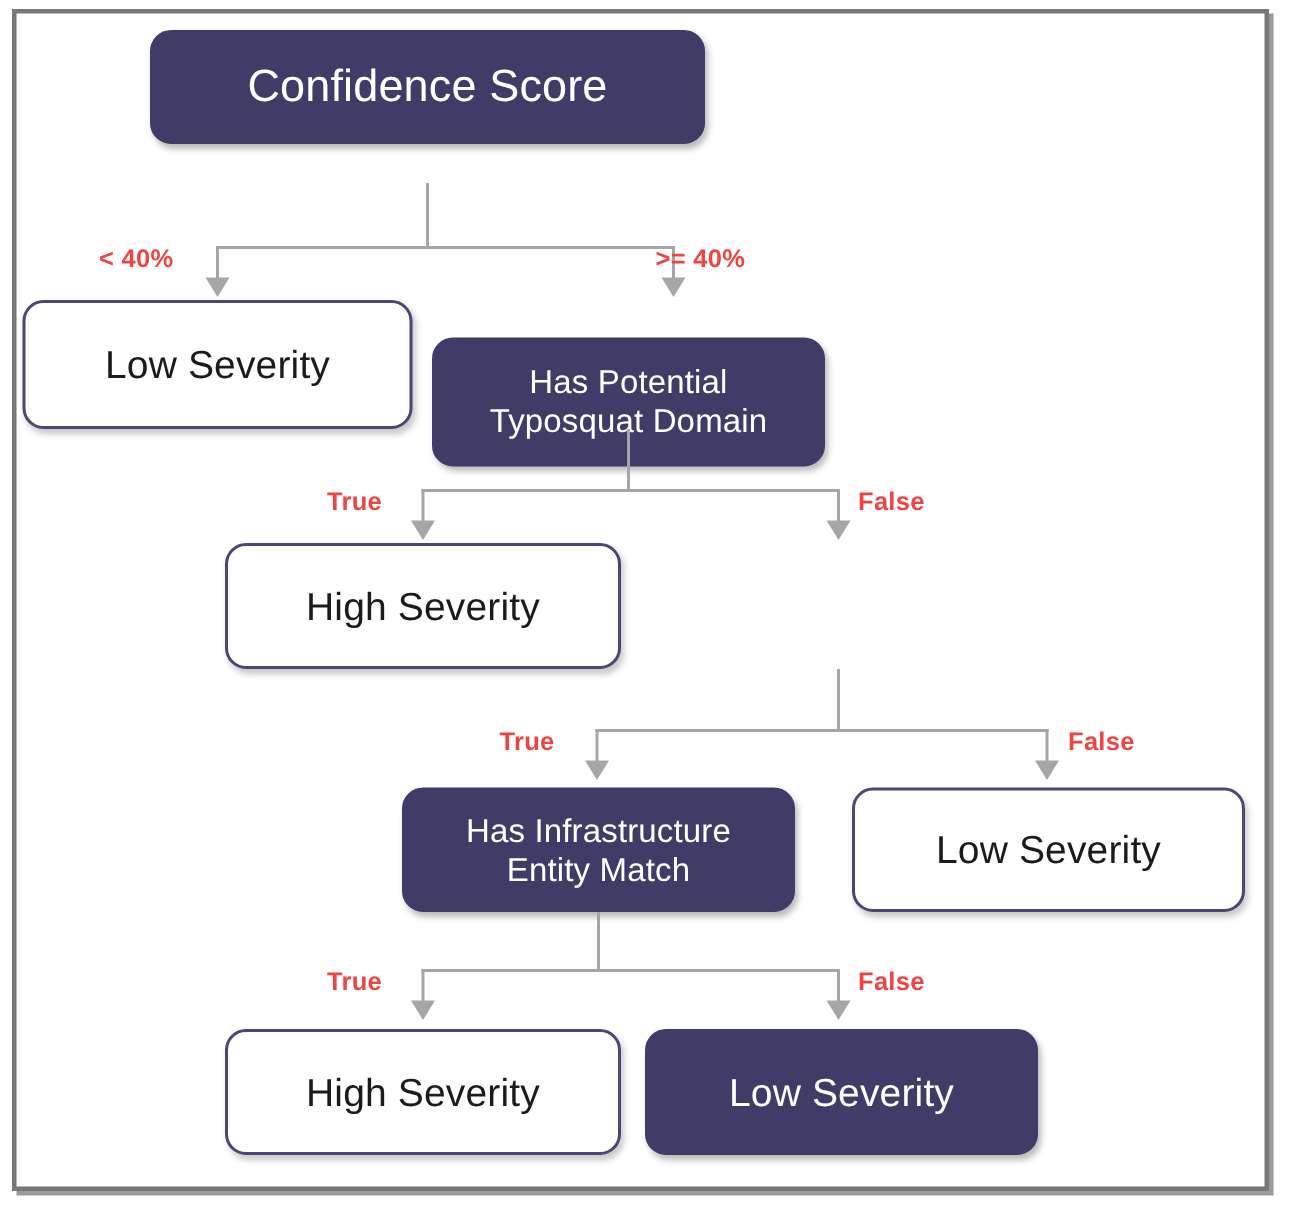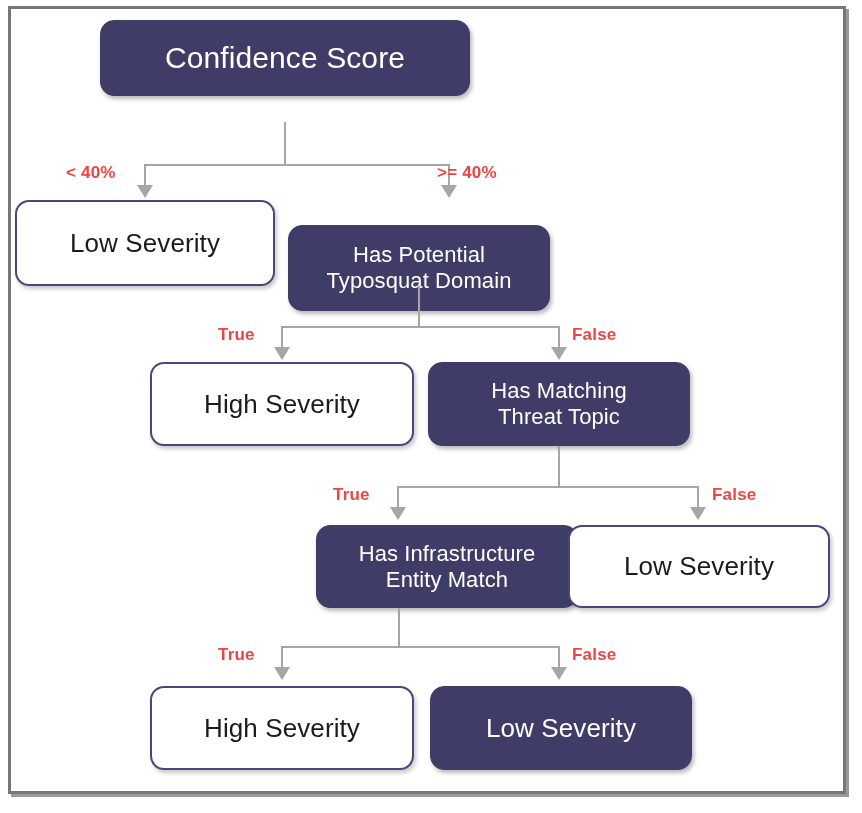--- a/index.html
+++ b/index.html
@@ -149,37 +149,33 @@
   <div class="edge-label" style="left:218px; top:325px;">True</div>
 
   <div class="vline" style="left:558px; top:326px; height:22px;"></div>
   <div class="arrow" style="left:551px; top:347px;"></div>
   <div class="edge-label" style="left:572px; top:325px;">False</div>
 
   <div class="node outline" style="left:150px; top:362px; width:264px; height:84px; font-size:26px;">
     <span>High Severity</span>
   </div>
 
-  <div class="node filled" style="left:428px; top:362px; width:262px; height:84px; font-size:22px;">
-    <span>Has Matching
-Threat Topic</span>
-  </div>
 
   <div class="vline" style="left:558px; top:446px; height:42px;"></div>
   <div class="hline" style="left:397px; top:486px; width:302px;"></div>
 
   <div class="vline" style="left:397px; top:486px; height:22px;"></div>
   <div class="arrow" style="left:390px; top:507px;"></div>
   <div class="edge-label" style="left:333px; top:485px;">True</div>
 
   <div class="vline" style="left:697px; top:486px; height:22px;"></div>
   <div class="arrow" style="left:690px; top:507px;"></div>
   <div class="edge-label" style="left:712px; top:485px;">False</div>
 
-  <div class="node filled" style="left:268px; top:525px; width:262px; height:83px; font-size:22px;margin-left:48px;">
+  <div class="node filled" style="left:268px; top:525px; width:262px; height:83px; font-size:22px;">
     <span>Has Infrastructure
 Entity Match</span>
   </div>
 
   <div class="node outline" style="left:568px; top:525px; width:262px; height:83px; font-size:26px;">
     <span>Low Severity</span>
   </div>
 
   <div class="vline" style="left:398px; top:608px; height:40px;"></div>
   <div class="hline" style="left:281px; top:646px; width:279px;"></div>

